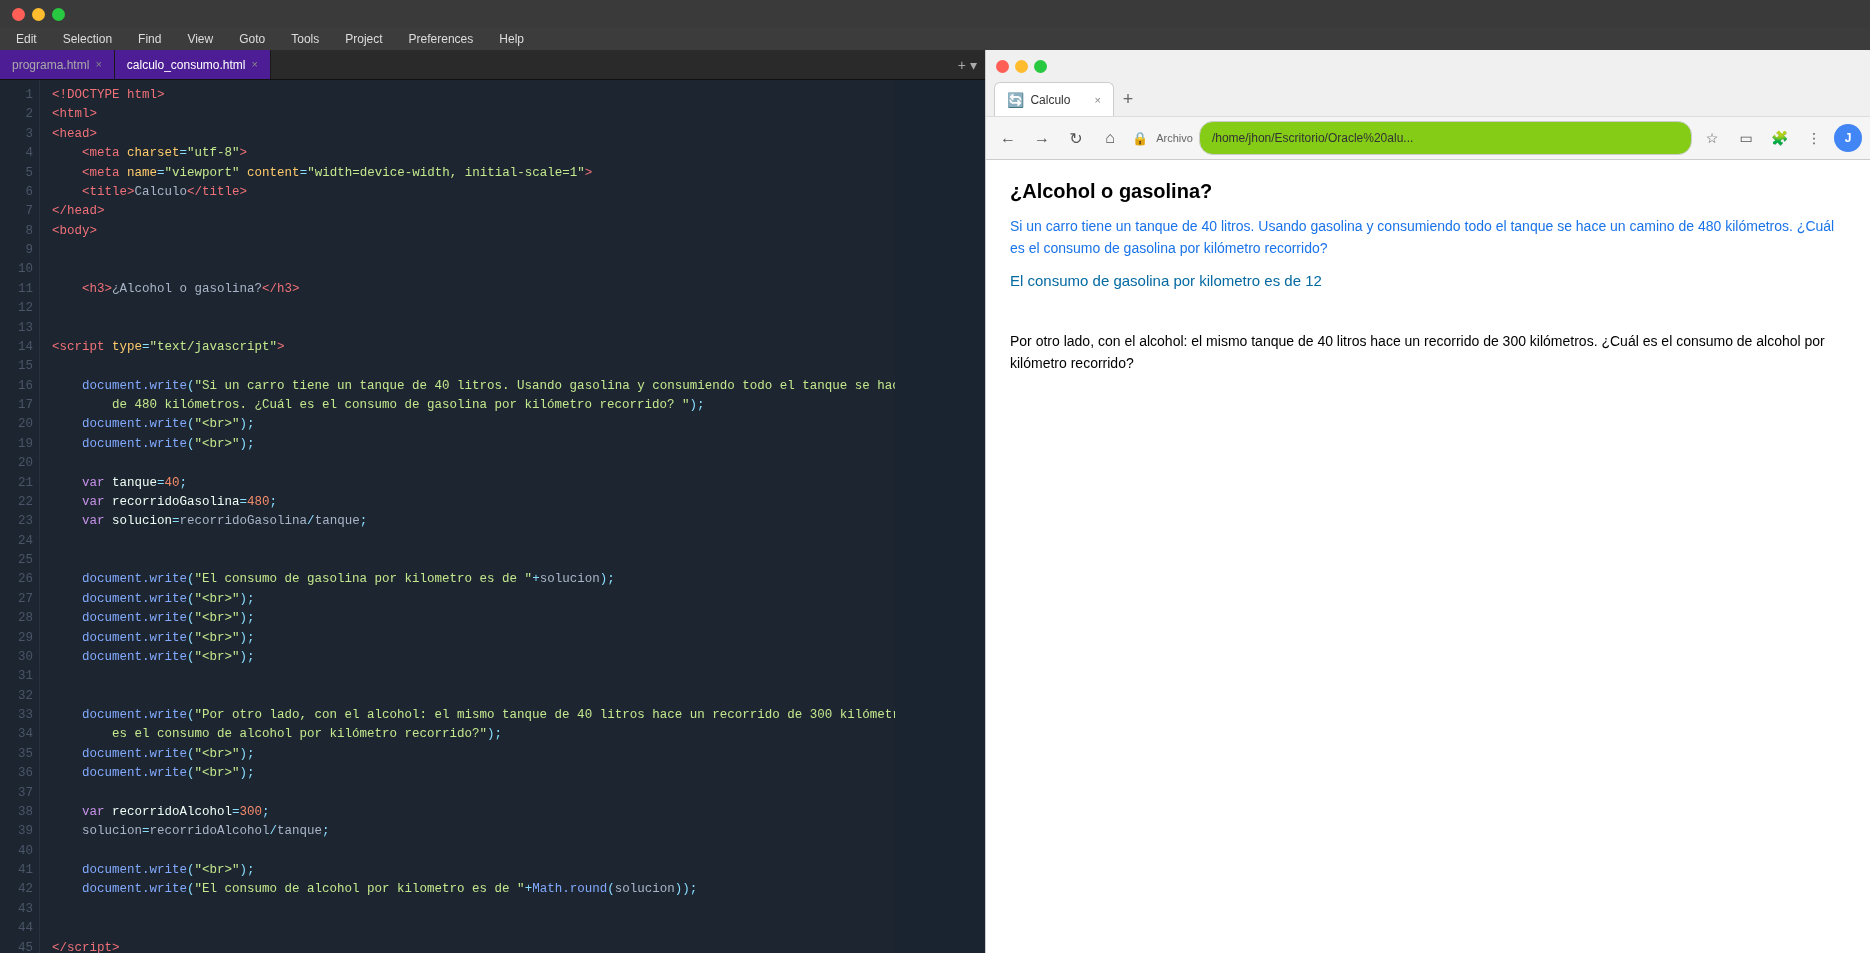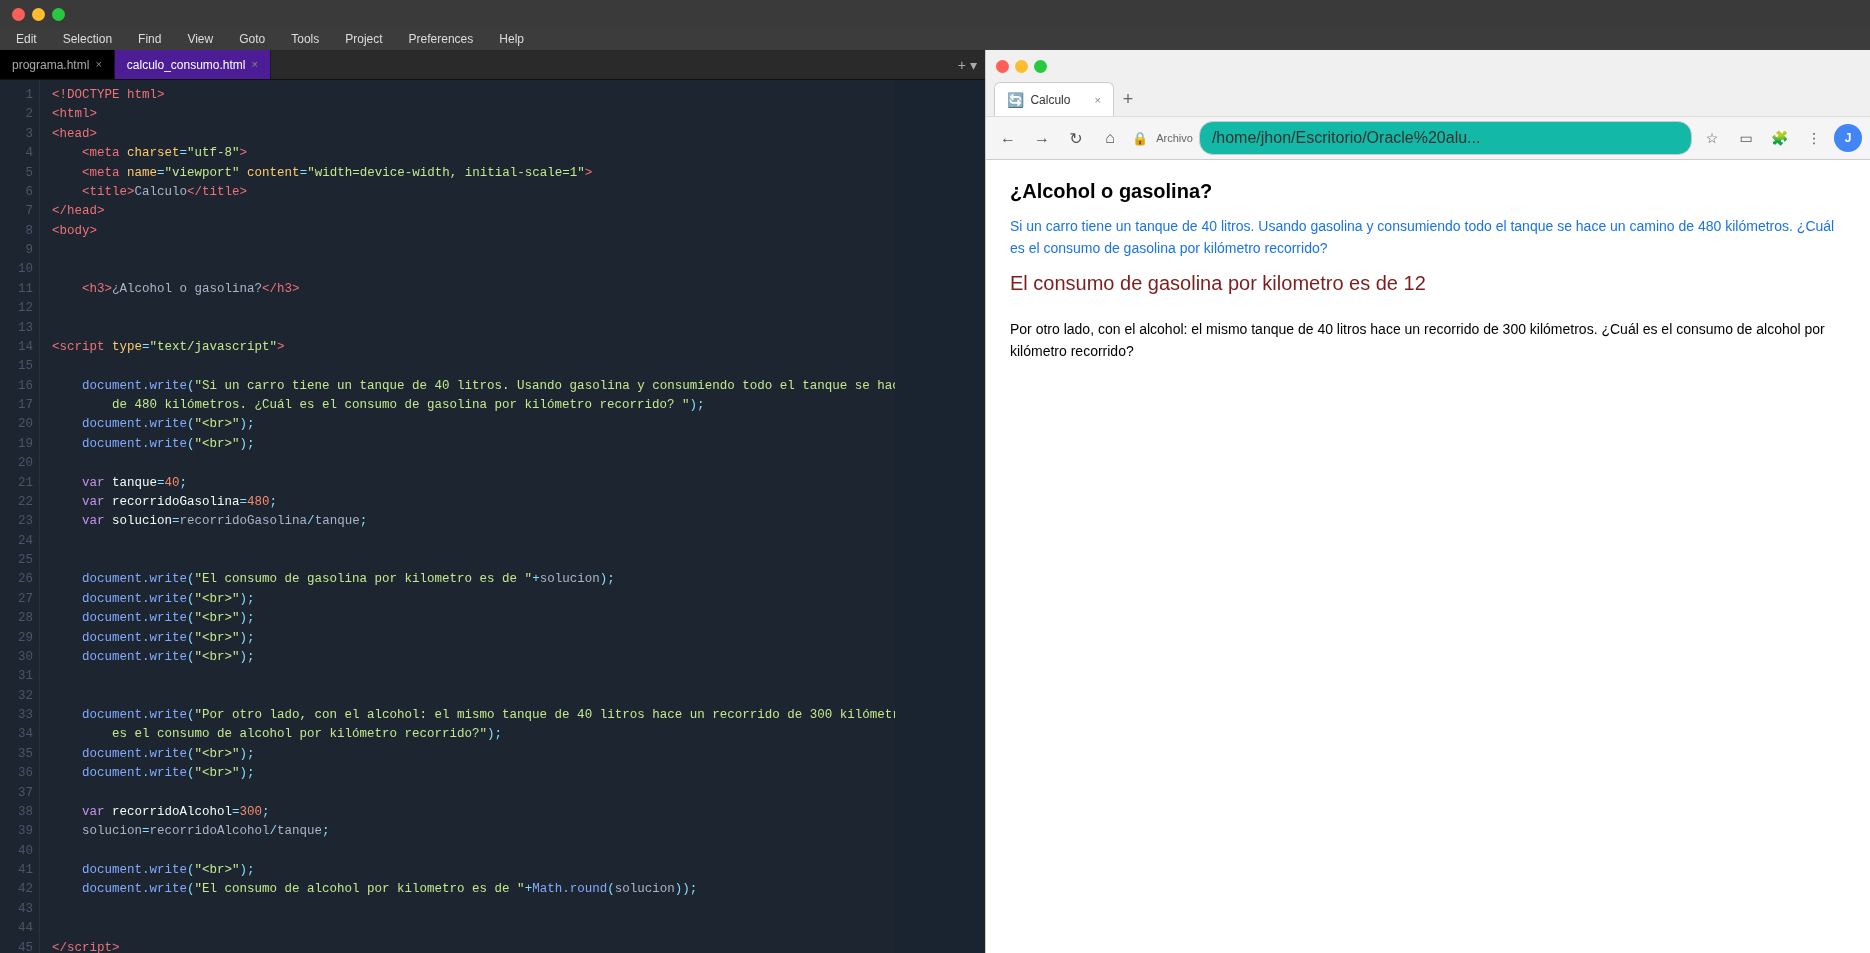--- a/index.html
+++ b/index.html
@@ -77,21 +77,21 @@
     }
     .tab {
       display: flex;
       align-items: center;
       padding: 0 12px;
       font-size: 12px;
       color: #aaa;
       cursor: pointer;
       border-right: 1px solid #1a1a1a;
       gap: 6px;
-      background: #000000;
+      background: #4c1d95;
     }
     .tab.active {
       background: #4c1d95;
       color: #fff;
     }
     .tab-close {
       font-size: 11px;
       color: #888;
       line-height: 1;
     }
@@ -230,23 +230,23 @@
       cursor: pointer;
       border-radius: 50%;
       display: flex;align-items:center;justify-content:center;
     }
     .browser-address-bar {
       flex: 1;
       height: 28px;
       border: 1px solid #ccc;
       border-radius: 14px;
       padding: 16px 12px;
-      font-size: 16px;
+      font-size: 12px;
       color: #333;
-      background: #14b8a6;
+      background: #84cc16;
       outline: none;
     }
     .browser-action-btn {
       width: 28px; height: 28px;
       background: none;
       border: none;
       color: #555;
       font-size: 14px;
       cursor: pointer;
       border-radius: 50%;
@@ -276,23 +276,23 @@
       color: #000;
       margin-bottom: 12px;
     }
     .page-question {
       font-size: 14px;
       color: #1a73e8;
       line-height: 1.6;
       margin-bottom: 12px;
     }
     .page-answer {
-      font-size: 20px;
-      color: #7f1d1d;
-      margin-bottom: 23px;
+      font-size: 15px;
+      color: #0369a1;
+      margin-bottom: 41px;
     }
     .page-question2 {
       font-size: 14px;
       color: #000;
       line-height: 1.6;
       margin-bottom: 12px;
     }
     .page-answer2 {
       font-size: 14px;
       color: #000;

